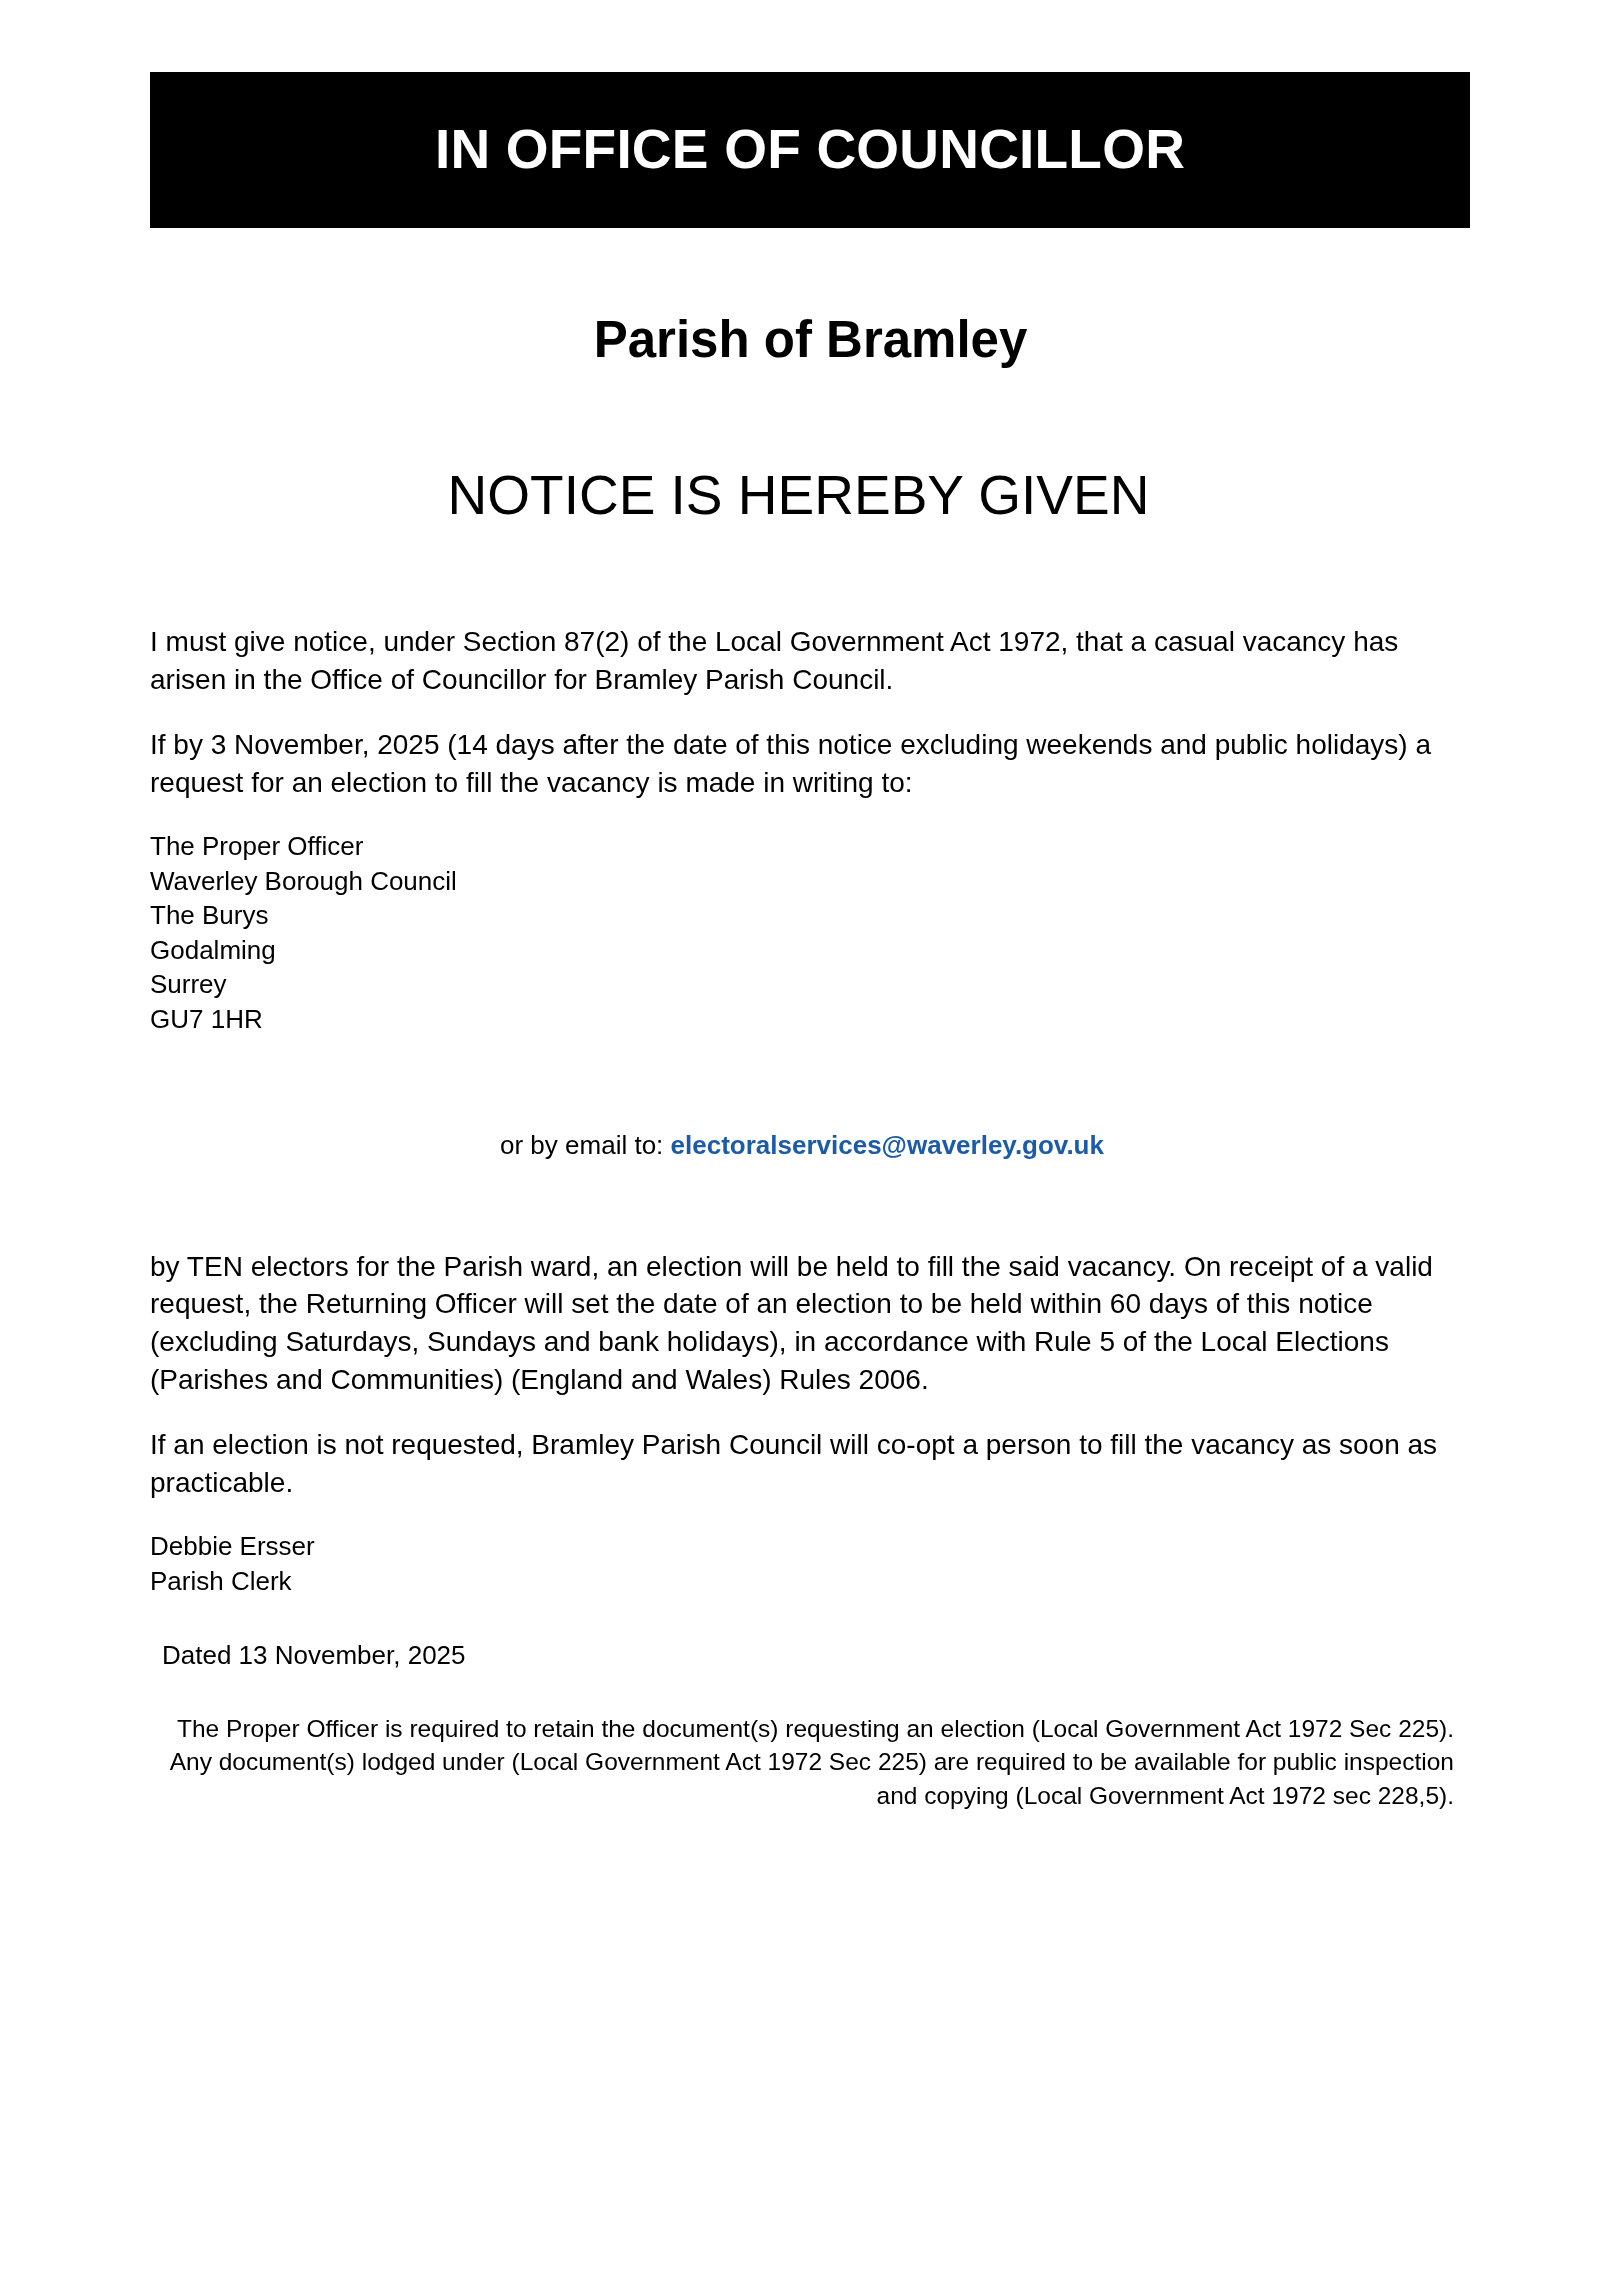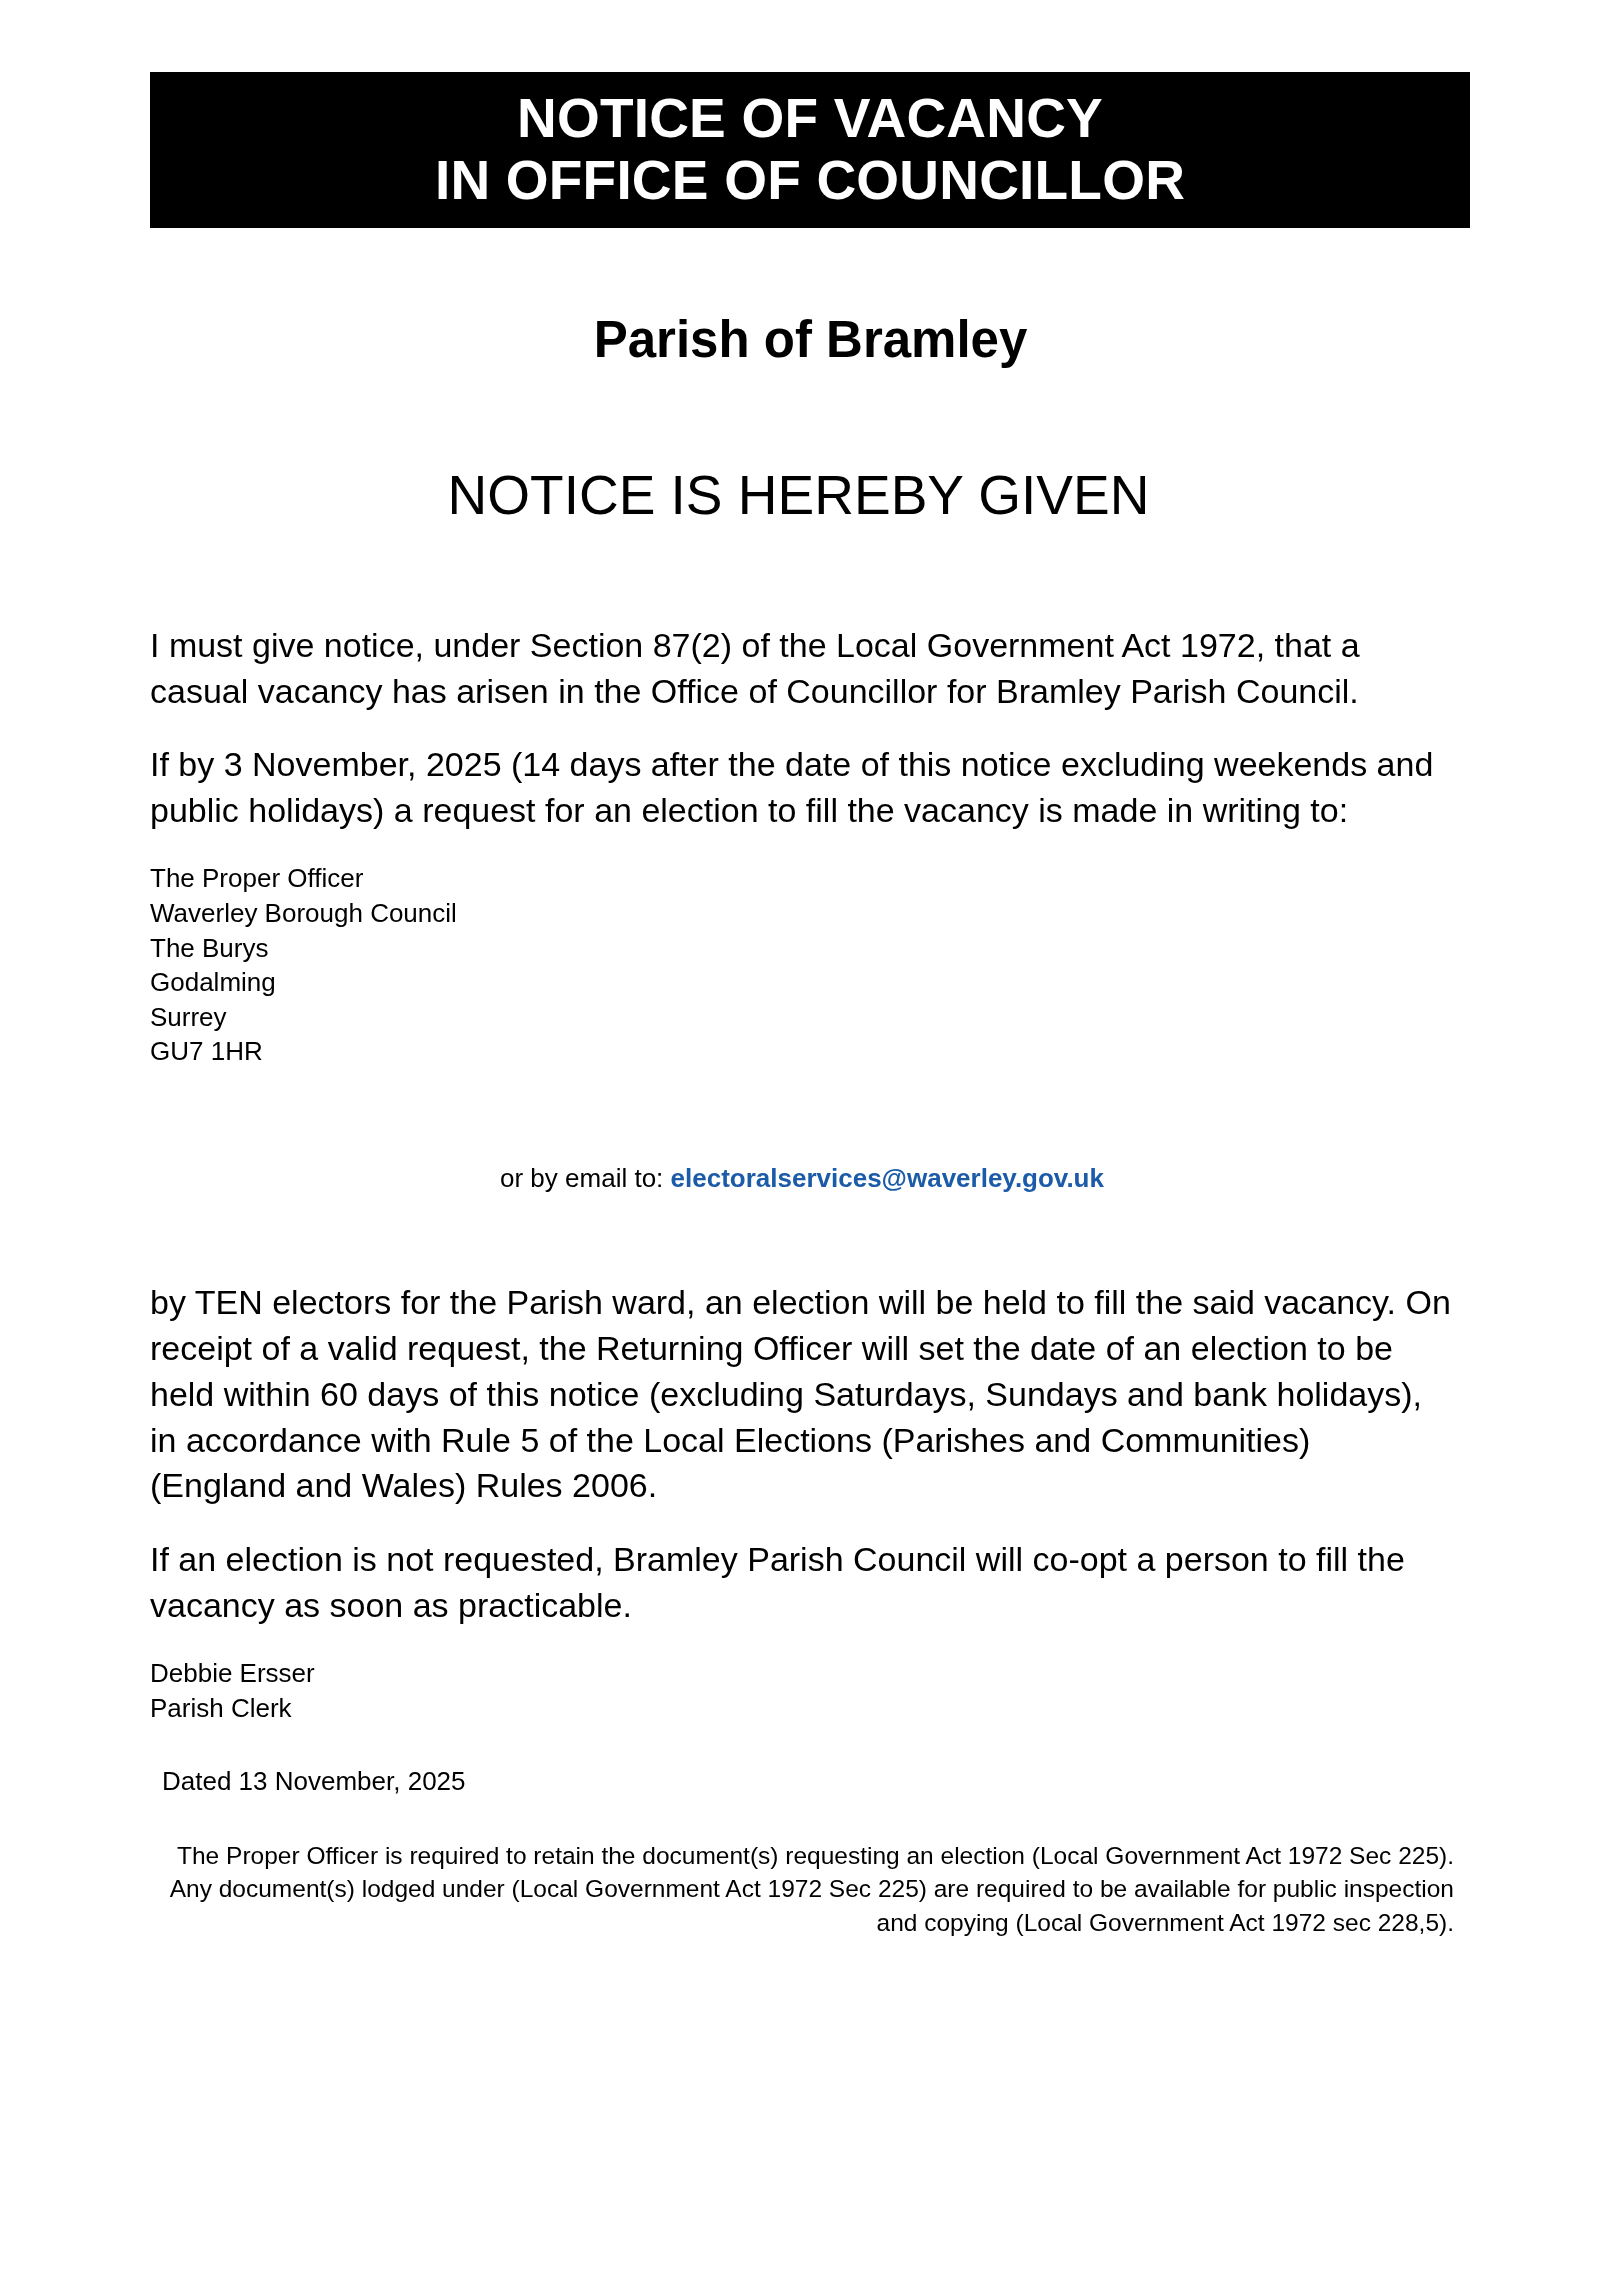--- a/index.html
+++ b/index.html
@@ -69,21 +69,21 @@
   }
 
   
   .body-block {
     position: absolute;
     left: 150px;
     top: 623px;
     width: 1304px;
   }
   .para {
-    font-size: 34px;
+    font-size: 28px;
     line-height: 1.35;
     margin: 0 0 27.4px 0;
     text-align: left;
   }
   .address {
     font-size: 26px;
     line-height: 1.33;
     margin: 0;
     white-space: pre-line;
   }
@@ -120,21 +120,20 @@
   .gap-sm { height: 27.4px; }
   .gap-lg { height: 84px; }
   .gap-xl { height: 92px; }
 </style>
 </head>
 <body>
 
 <div class="page">
 
   <div class="banner">
-    <div class="banner-line">NOTICE OF VACANCY</div>
     <div class="banner-line">IN OFFICE OF COUNCILLOR</div>
   </div>
 
   <div class="parish-title">Parish of Bramley</div>
 
   <div class="hereby-title">NOTICE IS HEREBY GIVEN</div>
 
   <div class="body-block">
 
     <p class="para">I must give notice, under Section 87(2) of the Local Government Act 1972,  that a casual vacancy has arisen in the Office of Councillor for Bramley Parish Council.</p>

